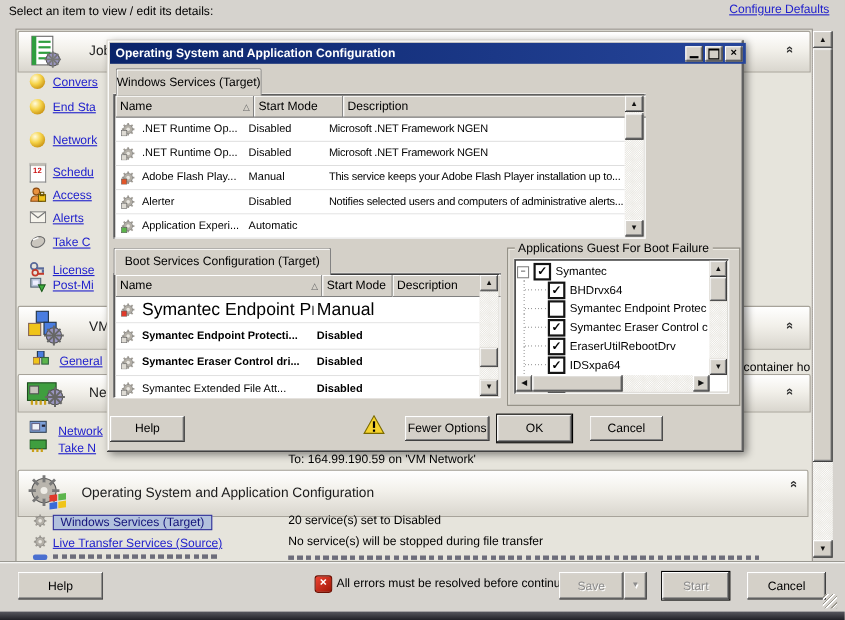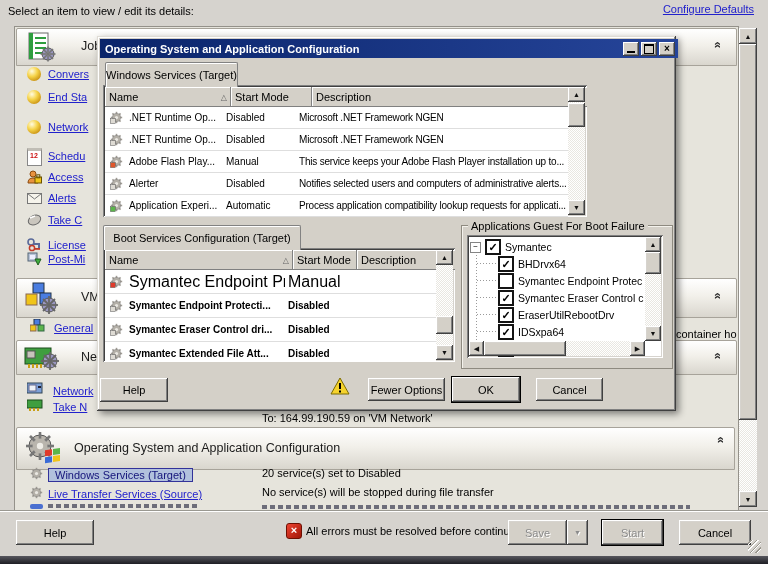--- a/index.html
+++ b/index.html
@@ -400,23 +400,20 @@
               <circle cx="8" cy="8" r="5" fill="#b3afa7" stroke="#777" stroke-width="0.6"></circle>
               <circle cx="8" cy="8" r="2" fill="#e9e7e1"></circle>
               <rect x="0.5" y="9.5" width="6" height="6" fill="#5cb54b" stroke="#555" stroke-width="0.6"></rect>
             </svg>
           </span>
           <span>Application Experi...</span>
         </div>
         <div class="td" style="width: 67px;">
           <span>Automatic</span>
         </div>
-        <div class="td" style="width: 268px; letter-spacing: -0.2px;">
-          <span>Process application compatibility lookup requests for applicati...</span>
-        </div>
       </div>
       <div class="abs" style="left: 465px; top: 2px; width: 17px; height: 128px;">
         <div class="sb-btn abs" style="left: 0px; top: 0px; width: 17px; height: 15px;">▲</div>
         <div class="sb-track abs" style="left: 0px; top: 15px; width: 17px; height: 98px;"></div>
         <div class="sb-thumb abs" style="left: 0px; top: 16px; width: 17px; height: 24px;"></div>
         <div class="sb-btn abs" style="left: 0px; top: 113px; width: 17px; height: 15px;">▼</div>
       </div>
     </div>
 
   <div class="tab abs" style="left:6px;top:189px;width:196px;height:24px">
@@ -515,21 +512,21 @@
                 <line x1="8" y1="1" x2="8" y2="15"></line>
                 <line x1="1" y1="8" x2="15" y2="8"></line>
                 <line x1="3" y1="3" x2="13" y2="13"></line>
                 <line x1="13" y1="3" x2="3" y2="13"></line>
               </g>
               <circle cx="8" cy="8" r="5" fill="#b3afa7" stroke="#777" stroke-width="0.6"></circle>
               <circle cx="8" cy="8" r="2" fill="#e9e7e1"></circle>
               <rect x="0.5" y="9.5" width="6" height="6" fill="#dedbd4" stroke="#555" stroke-width="0.6"></rect>
             </svg>
           </span>
-          <span style="font-weight: bold;">Symantec Extended File Att...</span>
+          <span style="font-weight: normal;">Symantec Extended File Att...</span>
         </div>
         <div class="td" style="width: 50px;">
           <span style="font-weight: bold;">Disabled</span>
         </div>
         <div class="td" style="width: 90px; letter-spacing: -0.2px;">
           <span></span>
         </div>
       </div>
       <div class="abs" style="left: 333px; top: 2px; width: 17px; height: 110px;">
         <div class="sb-btn abs" style="left: 0px; top: 0px; width: 17px; height: 15px;">▲</div>

